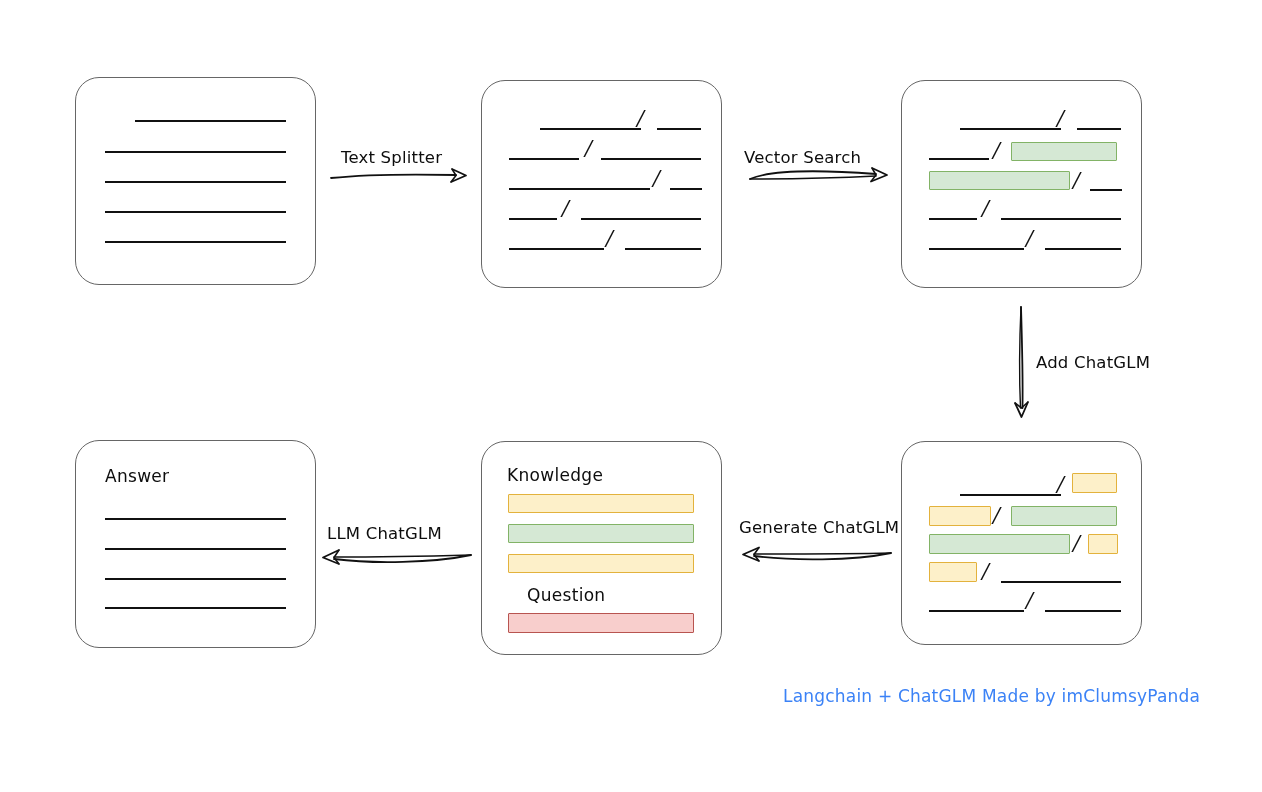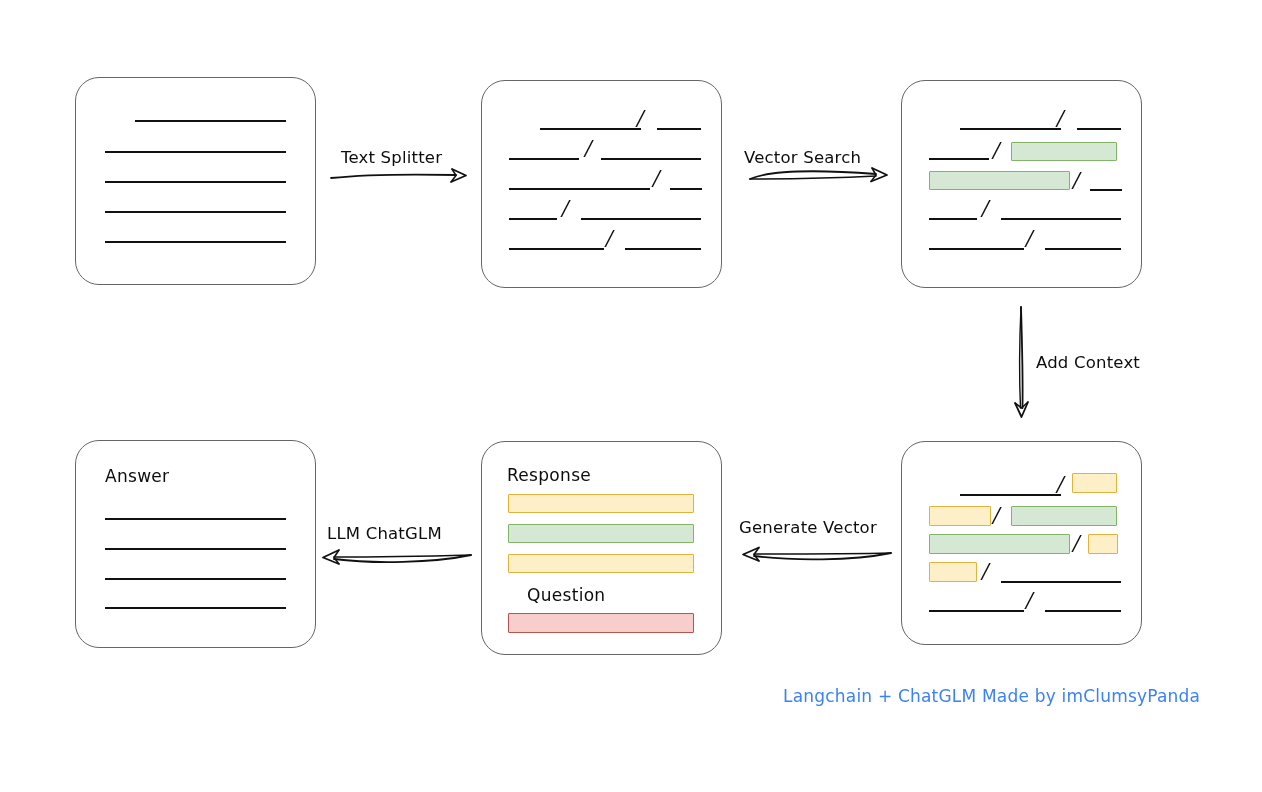--- a/index.html
+++ b/index.html
@@ -141,21 +141,21 @@
   <div class="rule" style="left:1090px; top:189px; width:32px;"></div>
 
   <div class="rule" style="left:929px; top:218px; width:48px;"></div>
   <div class="slash" style="left:982px; top:198px;">/</div>
   <div class="rule" style="left:1001px; top:218px; width:120px;"></div>
 
   <div class="rule" style="left:929px; top:248px; width:95px;"></div>
   <div class="slash" style="left:1026px; top:228px;">/</div>
   <div class="rule" style="left:1045px; top:248px; width:76px;"></div>
 
-  <div class="arrow-label" style="left:1036px; top:353px;">Add Context</div>
+  <div class="arrow-label" style="left:1036px; top:353px;">Add ChatGLM</div>
   <svg class="arrow" style="left:1008px; top:305px; width:30px; height:114px;" viewBox="0 0 30 114">
     <path d="M13,2 C14,35 15,70 14.5,103" fill="none" stroke="#111" stroke-width="1.8" stroke-linecap="round"></path>
     <path d="M13,2 C11.5,35 11,70 12.5,103" fill="none" stroke="#111" stroke-width="1.4" stroke-linecap="round"></path>
     <path d="M7,98 L13.5,112 L20,97" fill="none" stroke="#111" stroke-width="1.8" stroke-linejoin="round" stroke-linecap="round"></path>
     <path d="M20,97 L13.5,103 L7,98" fill="none" stroke="#111" stroke-width="1.6"></path>
   </svg>
 
   <div class="doc-box" style="left:901px; top:441px; width:241px; height:204px;"></div>
 
   <div class="rule" style="left:960px; top:494px; width:101px;"></div>
@@ -171,30 +171,30 @@
   <div class="chip chip-yellow" style="left:1088px; top:534px; width:30px; height:20px;"></div>
 
   <div class="chip chip-yellow" style="left:929px; top:562px; width:48px; height:20px;"></div>
   <div class="slash" style="left:982px; top:561px;">/</div>
   <div class="rule" style="left:1001px; top:581px; width:120px;"></div>
 
   <div class="rule" style="left:929px; top:610px; width:95px;"></div>
   <div class="slash" style="left:1026px; top:590px;">/</div>
   <div class="rule" style="left:1045px; top:610px; width:76px;"></div>
 
-  <div class="arrow-label" style="left:739px; top:518px;">Generate Vector</div>
+  <div class="arrow-label" style="left:739px; top:518px;">Generate ChatGLM</div>
   <svg class="arrow" style="left:737px; top:541px; width:156px; height:26px;" viewBox="0 0 156 26">
     <path d="M154,12 C115,20 55,20 17,15" fill="none" stroke="#111" stroke-width="1.8" stroke-linecap="round"></path>
     <path d="M154,12 C115,13 55,13 17,13" fill="none" stroke="#111" stroke-width="1.5" stroke-linecap="round"></path>
     <path d="M22,6.5 L6,13.5 L22,20" fill="none" stroke="#111" stroke-width="1.8" stroke-linejoin="round" stroke-linecap="round"></path>
     <path d="M22,20 L17,13.5 L22,6.5" fill="none" stroke="#111" stroke-width="1.6"></path>
   </svg>
 
   <div class="doc-box" style="left:481px; top:441px; width:241px; height:214px;"></div>
-  <div class="box-label" style="left:507px; top:465px;">Response</div>
+  <div class="box-label" style="left:507px; top:465px;">Knowledge</div>
   <div class="chip chip-yellow" style="left:508px; top:494px; width:186px; height:19px;"></div>
   <div class="chip chip-green" style="left:508px; top:524px; width:186px; height:19px;"></div>
   <div class="chip chip-yellow" style="left:508px; top:554px; width:186px; height:19px;"></div>
   <div class="box-label" style="left:527px; top:585px;">Question</div>
   <div class="chip chip-red" style="left:508px; top:613px; width:186px; height:20px;"></div>
 
   <div class="arrow-label" style="left:327px; top:524px;">LLM ChatGLM</div>
   <svg class="arrow" style="left:318px; top:543px; width:155px; height:26px;" viewBox="0 0 155 26">
     <path d="M153,12 C115,20 55,21 16,16" fill="none" stroke="#111" stroke-width="1.8" stroke-linecap="round"></path>
     <path d="M153,12 C115,13 55,14 16,14" fill="none" stroke="#111" stroke-width="1.5" stroke-linecap="round"></path>

